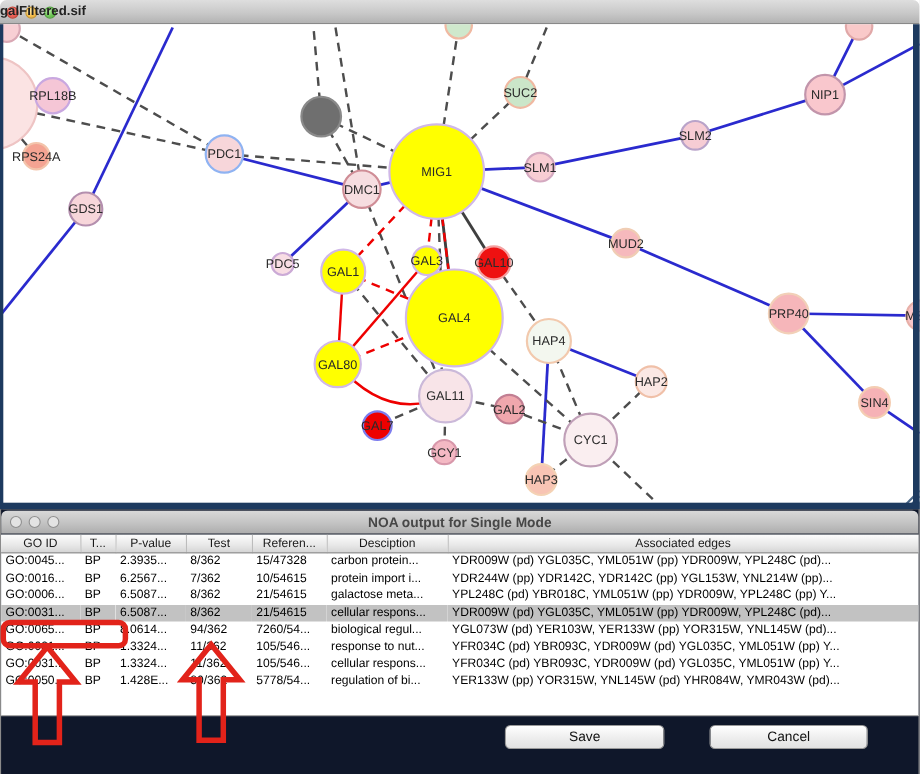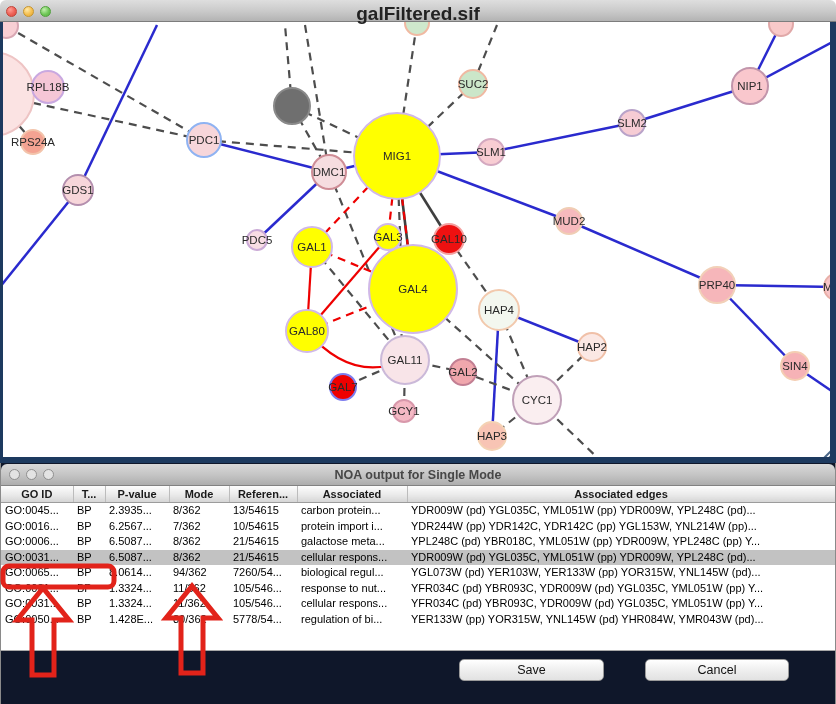--- a/index.html
+++ b/index.html
@@ -2,22 +2,22 @@
 <html><head>
 <meta charset="utf-8">
 <style>
   html,body{margin:0;padding:0;width:836px;height:704px;overflow:hidden;
     font-family:"Liberation Sans",sans-serif;background:#e9e9e9;}
   
   .win-top{position:absolute;left:0;top:0;width:836px;height:463px;background:#fff;}
   .titlebar{position:absolute;left:0;top:0;width:836px;height:22px;
     background:linear-gradient(#dedede,#c9c9c9 55%,#b3b3b3);
     border-bottom:1px solid #7d7d7d;border-radius:6px 6px 0 0;box-sizing:border-box;}
-  .title-text{position:absolute;left:0;right:0;top:3px;text-align:center;
-    font-size:19px;font-weight:bold;color:#222;}
+  .title-text{position:absolute;left:0;right:0;top:3px;text-align:left;
+    font-size:12px;font-weight:bold;color:#222;}
   .lights{position:absolute;left:6px;top:5.5px;display:flex;gap:6px;}
   .light{width:11px;height:11px;border-radius:50%;box-sizing:border-box;}
   .light.red{background:radial-gradient(circle at 35% 30%,#ff9d94,#ee6156 55%,#d64b40);border:1px solid #c34337;}
   .light.yellow{background:radial-gradient(circle at 35% 30%,#ffe9a8,#f5bf4f 55%,#e0a63a);border:1px solid #c6952f;}
   .light.green{background:radial-gradient(circle at 35% 30%,#c4efb0,#6fc857 55%,#56ab42;);border:1px solid #52a13e;}
   .light.green{background:radial-gradient(circle at 35% 30%,#c4efb0,#6fc857 55%,#56ab42);border:1px solid #52a13e;}
   svg text{user-select:none;}
   .edge-navy{position:absolute;background:#1d3a5f;}
   
   .win-bottom{position:absolute;left:0;top:463px;width:836px;height:241px;
@@ -26,21 +26,21 @@
     background:linear-gradient(#d9d9d9,#c3c3c3 55%,#adadad);
     border-bottom:1px solid #828282;border-radius:6px 6px 0 0;box-sizing:border-box;}
   .title-text2{position:absolute;left:0;right:0;top:4px;text-align:center;
     font-size:12.5px;font-weight:bold;color:#474747;}
   .lights2{position:absolute;left:8px;top:5px;display:flex;gap:6px;}
   .light-hollow{width:11px;height:11px;border-radius:50%;box-sizing:border-box;
     border:1.5px solid #8f8f8f;background:#e3e3e3;}
   .table-wrap{position:absolute;left:0;top:23px;width:834px;height:164px;background:#fff;
     border-bottom:1px solid #a8a8a8;overflow:hidden;}
   table{border-collapse:collapse;table-layout:fixed;width:834px;font-size:11px;color:#000;}
-  th{height:16px;font-weight:bold;font-size:11px;color:#1a1a1a;
+  th{height:16px;font-weight:normal;font-size:11px;color:#1a1a1a;
     background:linear-gradient(#fdfdfd,#e8e8e8 60%,#d5d5d5);
     border-bottom:1px solid #9c9c9c;border-right:1px solid #bcbcbc;
     overflow:hidden;white-space:nowrap;padding:0 2px;}
   td{height:15.5px;padding:0 0 0 4px;overflow:hidden;white-space:nowrap;
     font-size:11px;line-height:15.5px;}
   tr.selected td{background:#c2c2c2;}
   .button-bar button{position:absolute;height:22px;border-radius:5px;
     border:1px solid #9a9a9a;background:linear-gradient(#ffffff,#ececec 60%,#e2e2e2);
     font-family:"Liberation Sans",sans-serif;font-size:12.5px;color:#111;}
   .btn-save{left:458px;top:196px;width:145px;}
@@ -203,33 +203,33 @@
           <col style="width: 60px;">
           <col style="width: 68px;">
           <col style="width: 110px;">
           <col style="width: 428px;">
         </colgroup>
       <thead>
           <tr>
             <th>GO ID</th>
             <th>T...</th>
             <th>P-value</th>
-            <th>Mode</th>
+            <th>Test</th>
             <th>Referen...</th>
-            <th>Associated</th>
+            <th>Desciption</th>
             <th>Associated edges</th>
           </tr>
         </thead>
       <tbody>
           <tr>
             <td>GO:0045...</td>
             <td>BP</td>
             <td>2.3935...</td>
             <td>8/362</td>
-            <td>13/54615</td>
+            <td>15/47328</td>
             <td>carbon protein...</td>
             <td>YDR009W (pd) YGL035C, YML051W (pp) YDR009W, YPL248C (pd)...</td>
           </tr>
           <tr>
             <td>GO:0016...</td>
             <td>BP</td>
             <td>6.2567...</td>
             <td>7/362</td>
             <td>10/54615</td>
             <td>protein import i...</td>

